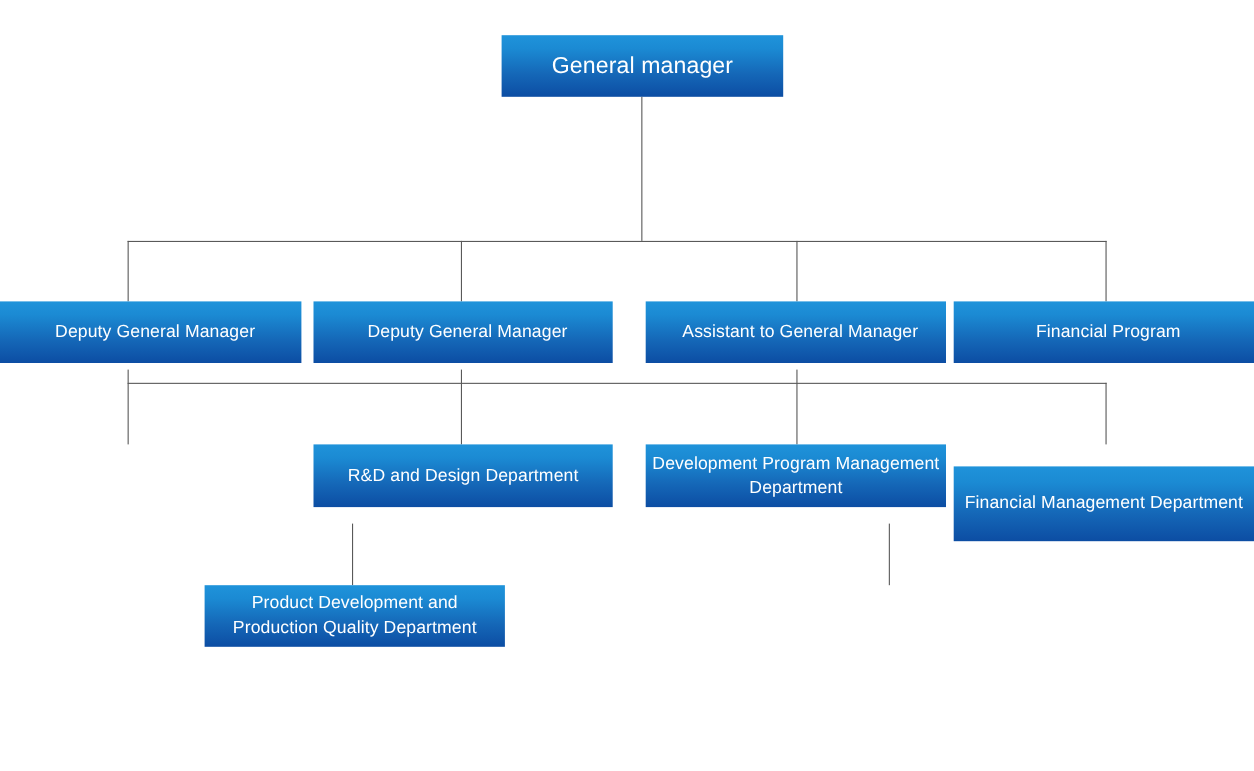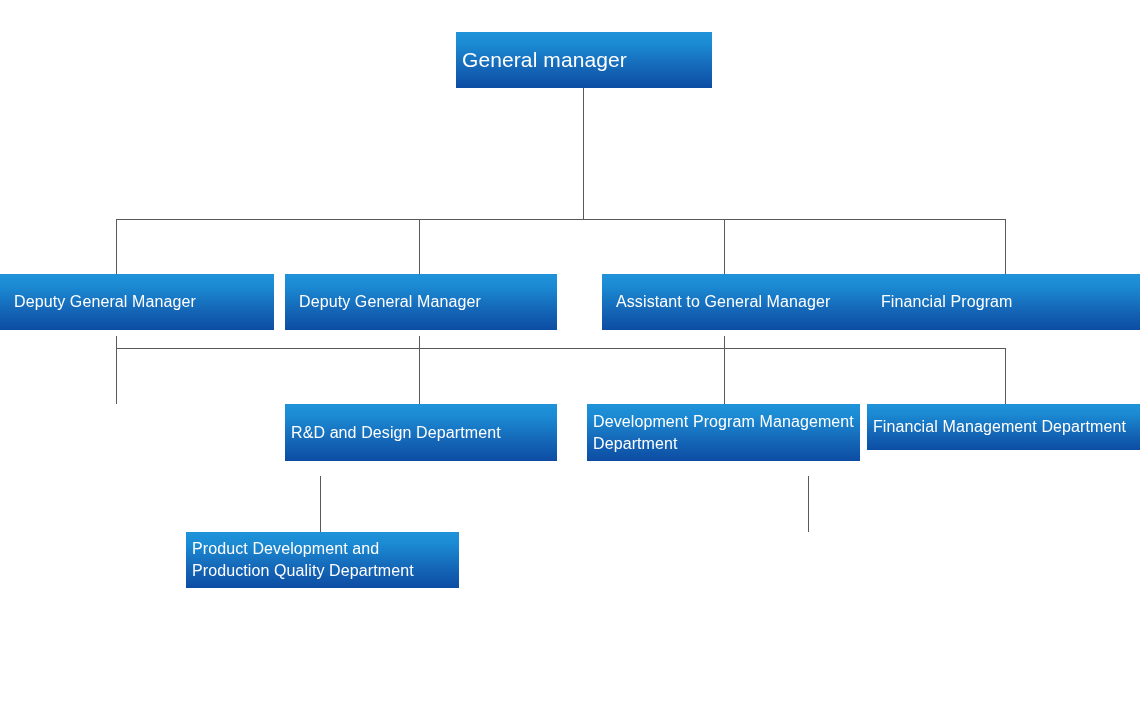--- a/index.html
+++ b/index.html
@@ -18,21 +18,21 @@
     height: 701px;
     background: #ffffff;
     overflow: hidden;
   }
   .node {
     position: absolute;
     box-sizing: border-box;
     display: flex;
     align-items: center;
     justify-content: center;
-    text-align: left;
+    text-align: center;
     color: #ffffff;
     background: linear-gradient(to bottom, #1f93da 0%, #1b8ad3 22%, #1568b8 62%, #0c4da3 100%);
     line-height: 1.35;
     padding: 2px 6px;
     letter-spacing: 0.1px;
   }
   .node .node-label {
     display: block;
     width: 100%;
   }
@@ -75,40 +75,40 @@
   <div class="connector v" style="left:419px; top:219px; height:55px;"></div>
   <div class="connector v" style="left:724px; top:219px; height:55px;"></div>
   <div class="connector v" style="left:1005px; top:219px; height:55px;"></div>
 
   <div class="node level-1" style="left:0px; top:274px; width:274px; height:56px;">
     <span class="node-label">Deputy General Manager</span>
   </div>
   <div class="node level-1" style="left:285px; top:274px; width:272px; height:56px;">
     <span class="node-label">Deputy General Manager</span>
   </div>
-  <div class="node level-1" style="left:602px; top:274px; width:273px; height:56px;">
+  <div class="node level-1" style="left:587px; top:274px; width:273px; height:56px;">
     <span class="node-label">Assistant to General Manager</span>
   </div>
   <div class="node level-1" style="left:867px; top:274px; width:273px; height:56px;">
     <span class="node-label">Financial Program</span>
   </div>
 
   <div class="connector h" style="left:116px; top:348px; width:890px;"></div>
   <div class="connector v" style="left:116px; top:336px; height:68px;"></div>
   <div class="connector v" style="left:419px; top:336px; height:68px;"></div>
   <div class="connector v" style="left:724px; top:336px; height:68px;"></div>
   <div class="connector v" style="left:1005px; top:348px; height:56px;"></div>
 
   <div class="node level-2" style="left:285px; top:404px; width:272px; height:57px;">
     <span class="node-label">R&amp;D and Design Department</span>
   </div>
   <div class="node level-2" style="left:587px; top:404px; width:273px; height:57px;">
     <span class="node-label">Development Program Management Department</span>
   </div>
-  <div class="node level-2" style="left:867px; top:404px; width:273px; height:46px;">
+  <div class="node level-2" style="left:867px; top:424px; width:273px; height:68px;">
     <span class="node-label">Financial Management Department</span>
   </div>
 
   <div class="connector v" style="left:320px; top:476px; height:56px;"></div>
   <div class="connector v" style="left:808px; top:476px; height:56px;"></div>
 
   <div class="node level-3" style="left:186px; top:532px; width:273px; height:56px;">
     <span class="node-label">Product Development and Production Quality Department</span>
   </div>
 

